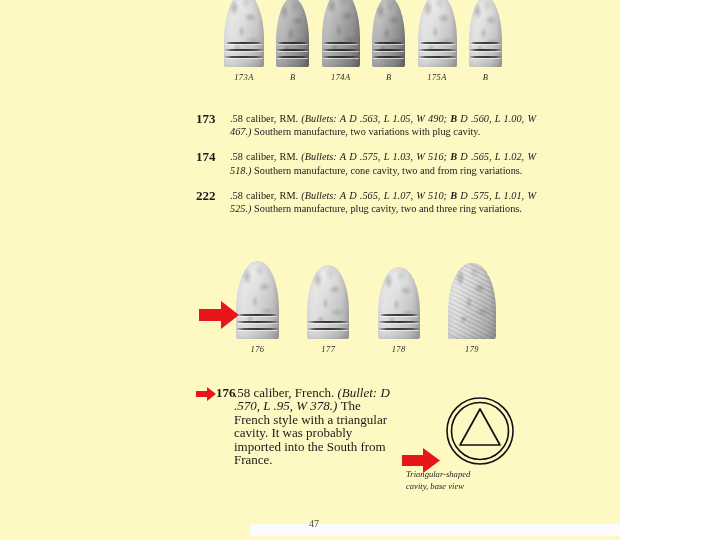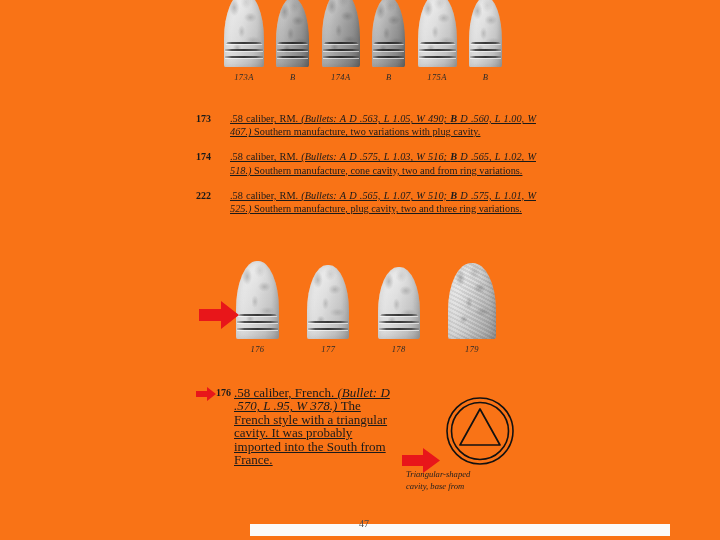--- a/index.html
+++ b/index.html
@@ -3,23 +3,23 @@
 <meta charset="utf-8">
 <title>Bullet Reference Page 47</title>
 <style>
   html, body {
     margin: 0;
     padding: 0;
     background: #ffffff;
   }
   #page {
     position: relative;
-    width: 720px;
+    width: 620px;
     height: 540px;
-    background: #f97316;
+    background: #fef9c3;
     overflow: hidden;
     font-family: "Liberation Serif", "DejaVu Serif", serif;
     color: #1a1a1a;
   }
 
   
   .scan-band {
     position: absolute;
     left: 250px;
     top: 524px;
@@ -151,32 +151,31 @@
     width: 340px;
   }
   .entry {
     display: flex;
     margin-bottom: 12px;
   }
   .entry-num {
     width: 34px;
     flex: 0 0 34px;
     font-weight: bold;
-    font-size: 10px;
+    font-size: 13px;
     line-height: 13.2px;
     text-align: left;
     padding-top: 0px;
   }
   .entry-text {
     flex: 1;
     font-size: 10.3px;
     line-height: 13.2px;
     text-align: justify;
     text-justify: inter-word;
-    text-decoration: underline;
   }
   .entry-text i { font-style: italic; }
   .entry-text b { font-weight: bold; font-style: italic; }
 
   
   #entry-176-block {
     position: absolute;
     left: 196px;
     top: 386px;
     width: 200px;
@@ -370,18 +369,18 @@
   <svg class="arrow" id="arrow-diagram" viewBox="0 0 38 27">
     <path d="M0,8 L21,8 L21,1 L38,13.5 L21,26 L21,19 L0,19 Z" fill="#E8161A"></path>
   </svg>
   <svg id="diagram" viewBox="0 0 80 70">
     <circle cx="40" cy="35" r="33" fill="none" stroke="#111" stroke-width="1.6"></circle>
     <circle cx="40" cy="35" r="28.5" fill="none" stroke="#111" stroke-width="1.6"></circle>
     <path d="M40,13 L60,49 L20,49 Z" fill="none" stroke="#111" stroke-width="1.7" stroke-linejoin="round"></path>
   </svg>
   <div id="diagram-caption">
     <div>Triangular-shaped</div>
-    <div>cavity, base from</div>
+    <div>cavity, base view</div>
   </div>
 
   <div id="page-number">47</div>
 
 </div>
 
 </body></html>

